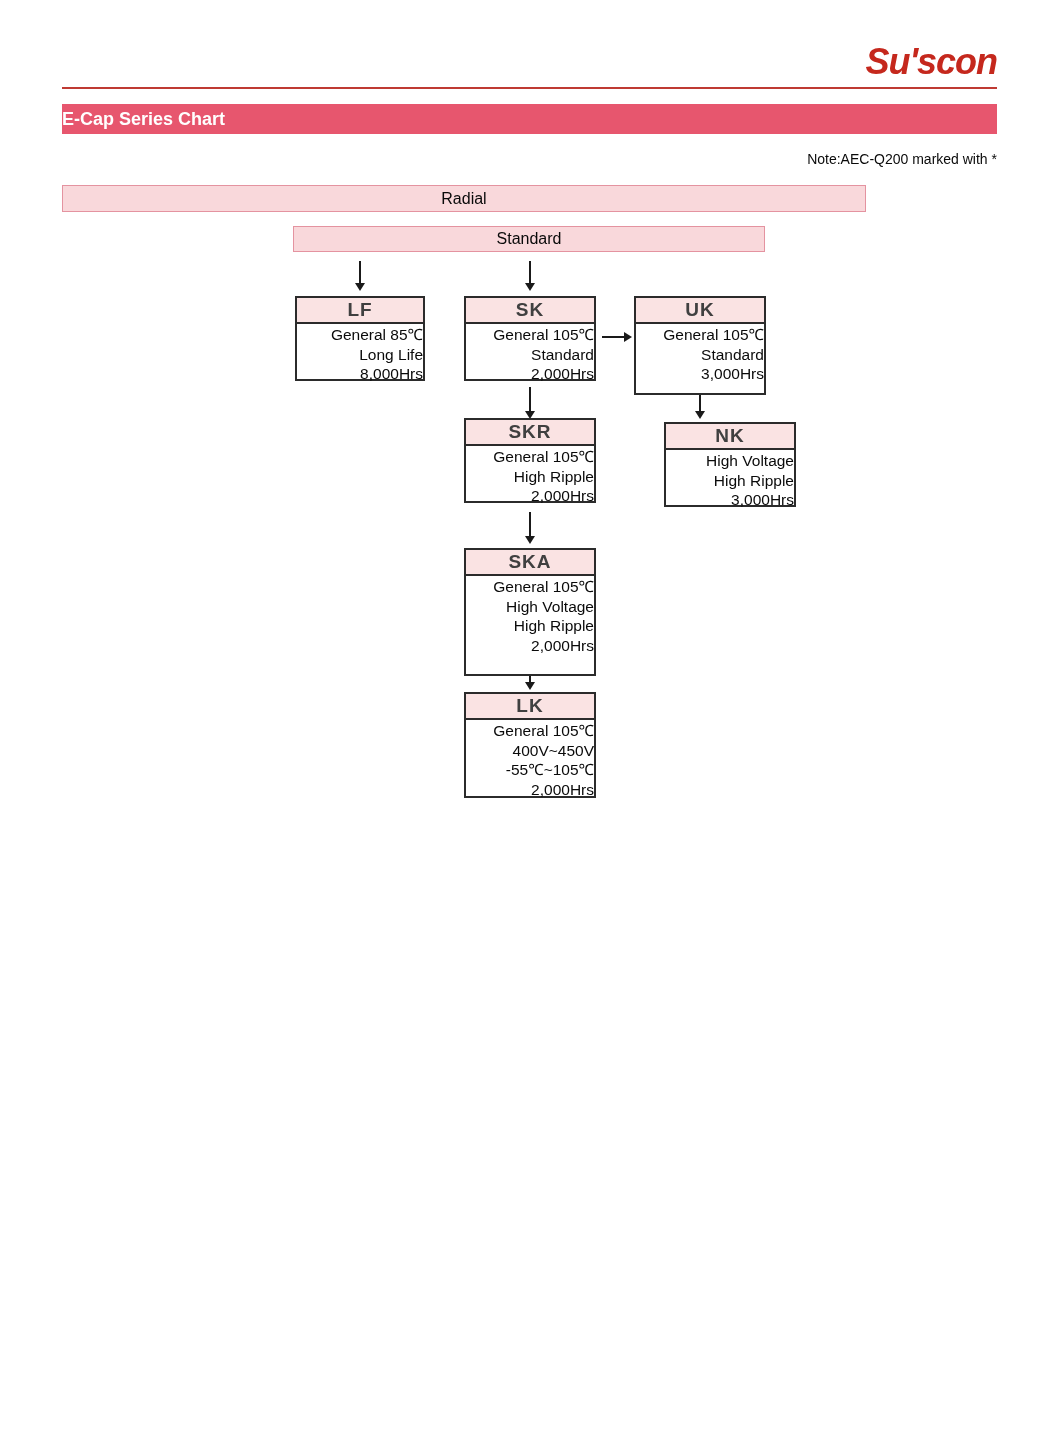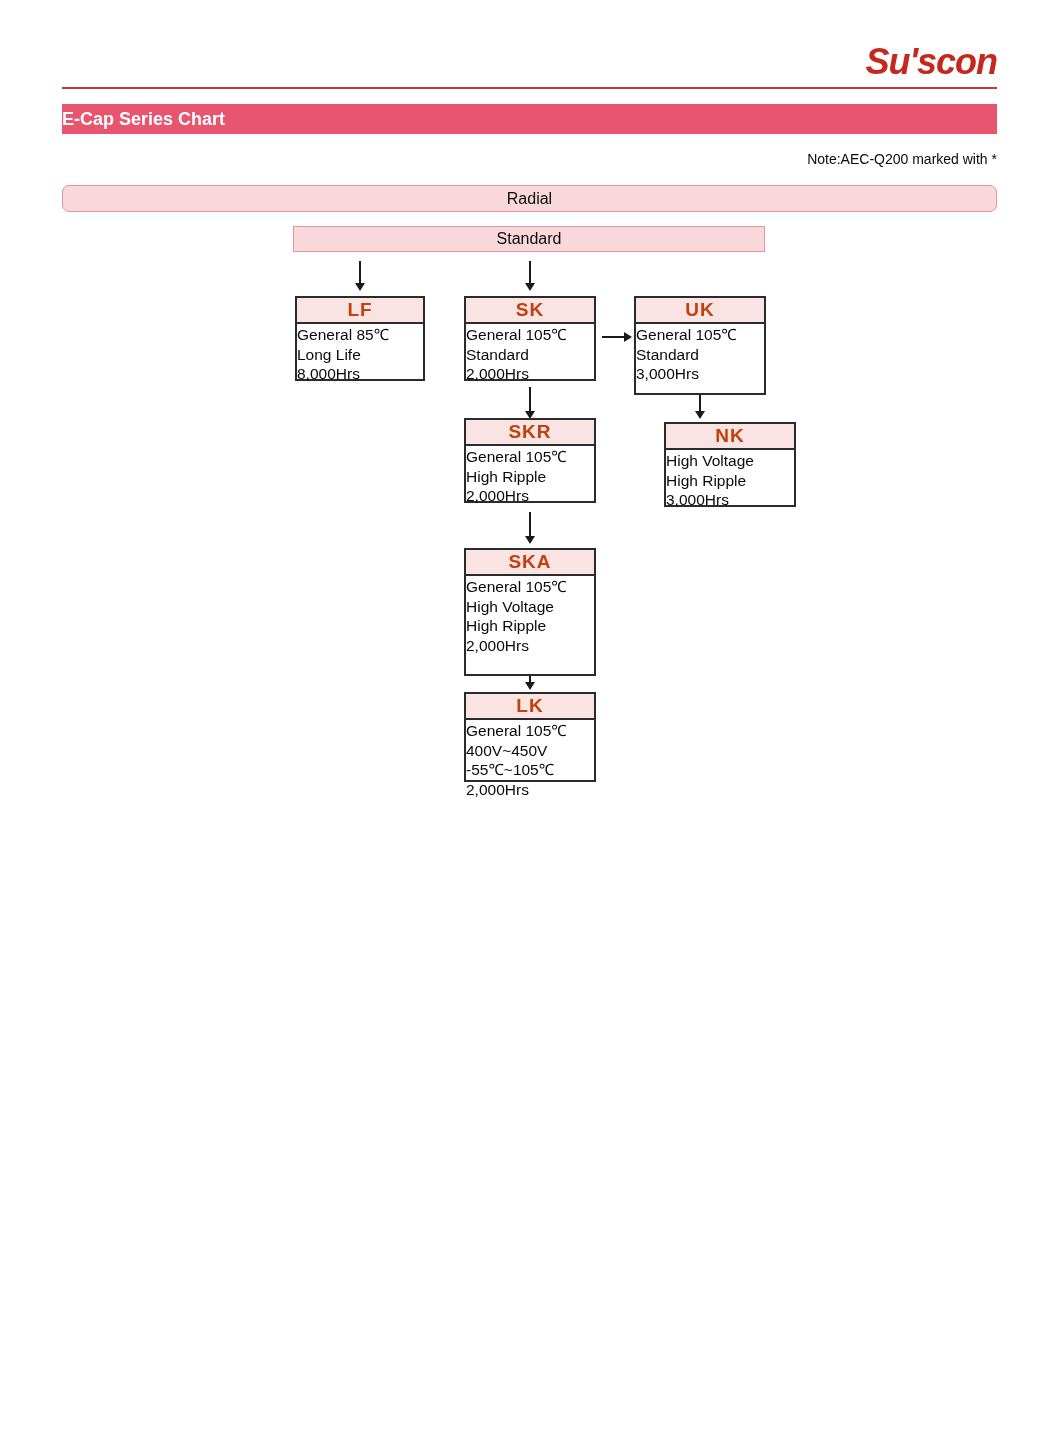--- a/index.html
+++ b/index.html
@@ -36,36 +36,36 @@
   .note{
     position:absolute;right:61px;top:151px;
     font-size:14px;color:#0a0a0a;
   }
   
   .pink-banner{
     position:absolute;box-sizing:border-box;
     background:#f9d8db;border:1px solid #e493a0;
     text-align:center;font-size:16px;color:#0a0a0a;
   }
-  .radial{left:62px;top:185px;width:935px;height:27px;line-height:25px;border-radius:7px;}
+  .radial{left:62px;top:185px;width:804px;height:27px;line-height:25px;}
   .standard{left:293px;top:226px;width:472px;height:26px;line-height:24px;}
   
   .node{
     position:absolute;box-sizing:border-box;
     border:2px solid #2b2b2b;background:#ffffff;
   }
   .node-hd{
     box-sizing:border-box;height:26px;
     background:#fae3e3;border-bottom:2px solid #2b2b2b;
     font-size:19px;font-weight:bold;letter-spacing:1px;
-    text-align:center;line-height:24px;color:#c2410c;
+    text-align:center;line-height:24px;color:#404040;
   }
   .node-bd{
     padding-top:1px;
-    font-size:15.5px;line-height:19.5px;text-align:left;color:#0a0a0a;
+    font-size:15.5px;line-height:19.5px;text-align:right;color:#0a0a0a;
   }
   
   .arrow-v{
     position:absolute;width:2px;background:#1a1a1a;
   }
   .arrow-v::after{
     content:'';position:absolute;left:50%;bottom:-8px;
     transform:translateX(-50%);
     border:5px solid transparent;border-bottom:none;
     border-top:8px solid #1a1a1a;
@@ -150,21 +150,21 @@
   <div class="node" style="left:464px;top:548px;width:132px;height:128px">
     <div class="node-hd">SKA</div>
     <div class="node-bd">
       <div>General 105℃</div>
       <div>High Voltage</div>
       <div>High Ripple</div>
       <div>2,000Hrs</div>
     </div>
   </div>
 
-  <div class="node" style="left:464px;top:692px;width:132px;height:90px">
+  <div class="node" style="left:464px;top:692px;width:132px;height:106px">
     <div class="node-hd">LK</div>
     <div class="node-bd">
       <div>General 105℃</div>
       <div>400V~450V</div>
       <div>-55℃~105℃</div>
       <div>2,000Hrs</div>
     </div>
   </div>
 
 </div>

